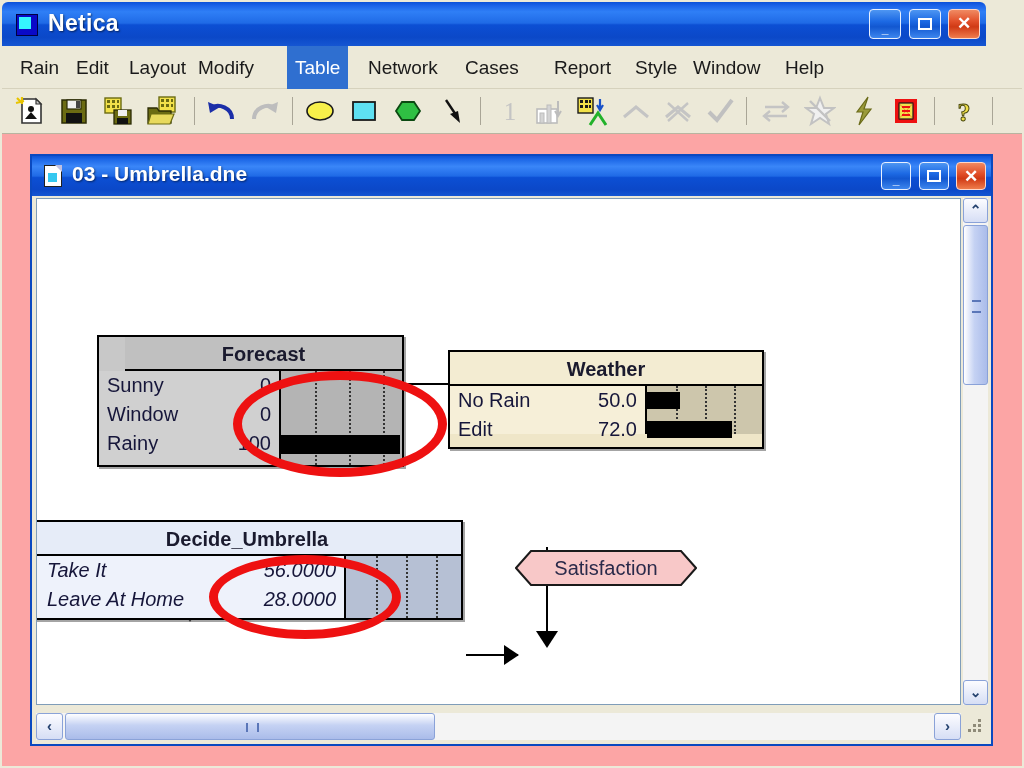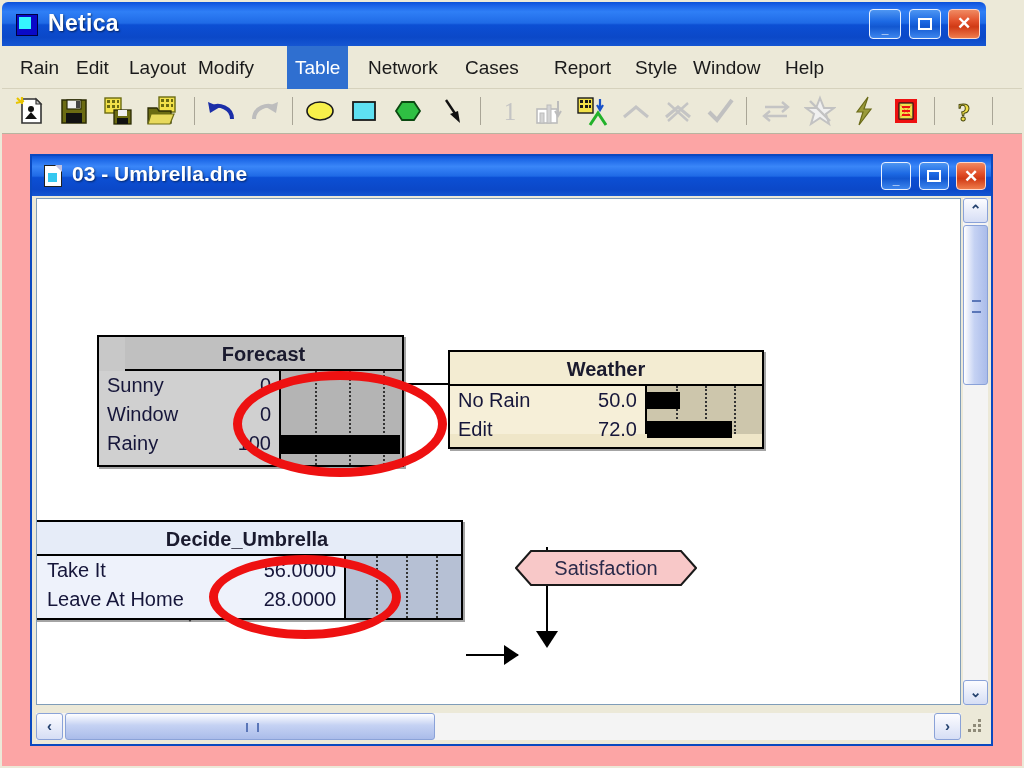--- a/index.html
+++ b/index.html
@@ -334,21 +334,21 @@
 
   
   #node-weather { left: 479px; top: 292px; width: 316px; height: 99px; background: #efe6c8; }
   #node-weather .nhead { background: #f3ecd2; }
   #node-weather .nbody { height: 48px; background: #f6efd8; }
   #node-weather .barzone { left: 195px; right: 0; background: #cdc6ac; }
 
   
   #node-decide { left: 62px; top: 462px; width: 432px; height: 100px; background: #dfe6f4; }
   #node-decide .nhead { background: #e6ecf8; }
-  #node-decide .nbody { height: 62px; background: #eef2fb; }
+  #node-decide .nbody { height: 62px; background: #eef2fb; font-style: italic; }
   #node-decide .barzone { left: 311px; right: 0; background: #b6c0d4; }
 
   
   #node-satisfaction {
     position: absolute;
     left: 546px; top: 492px;
     width: 182px; height: 36px; text-decoration: underline;
   }
   #node-satisfaction .hexwrap {
     position: absolute; left: 0; top: 0; width: 100%; height: 100%;

